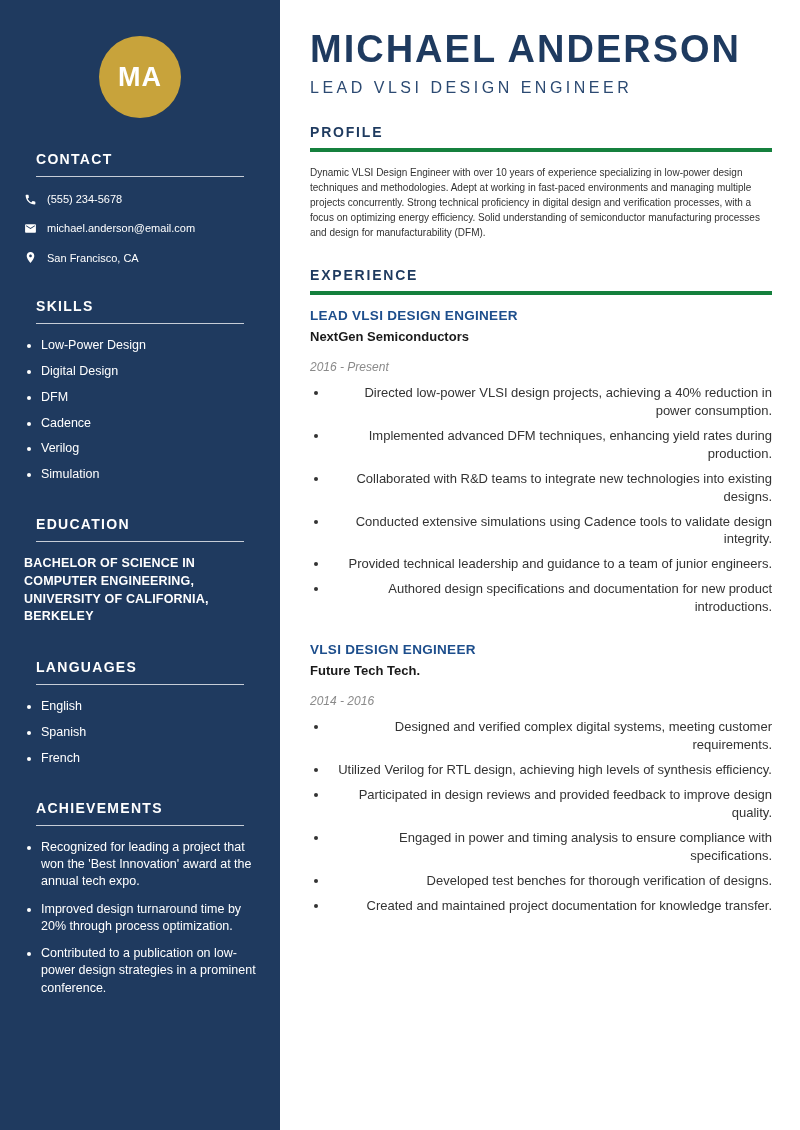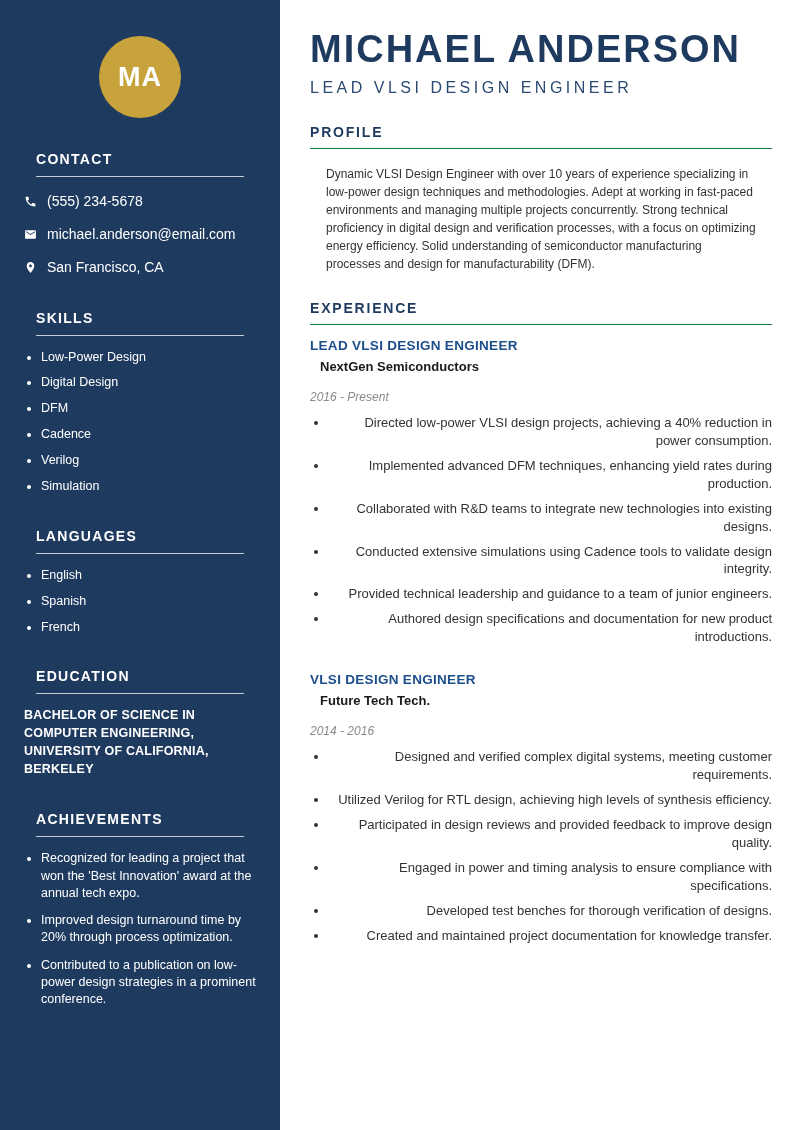--- a/index.html
+++ b/index.html
@@ -27,21 +27,21 @@
     font-size: 27px; font-weight: bold; color: #ffffff; letter-spacing: 1px;
   }
   .side-section { margin-top: 33px; }
   .side-title {
     margin: 12px; font-size: 14px; font-weight: bold;
     letter-spacing: 1.3px; padding-bottom: 9px;
     border-bottom: 1px solid rgba(255,255,255,0.75);
   }
   .contact-item {
     display: flex; align-items: center; gap: 10px;
-    margin-top: 15px; font-size: 14px; line-height: 1.3;
+    margin-top: 15px; font-size: 11px; line-height: 1.3;
   }
   .icon { display: inline-flex; flex: 0 0 auto; }
   .icon svg { width: 13px; height: 13px; fill: #ffffff; display: block; }
   .side-list { margin: 13px 0 0; padding-left: 17px; }
   .side-list li { font-size: 12.5px; line-height: 1.35; margin-bottom: 9px; }
   .edu-text {
     margin-top: 13px; font-size: 12.5px; font-weight: bold;
     line-height: 1.42; letter-spacing: 0.2px;
   }
   .ach-list { margin: 13px 0 0; padding-left: 17px; }
@@ -54,31 +54,31 @@
     color: #1E3A5F; letter-spacing: 2px; line-height: 1.05;
   }
   .headline {
     margin-top: 9px; font-size: 16px; letter-spacing: 3.5px;
     color: #2C4A72; font-weight: 500;
   }
   .main-section { margin-top: 27px; }
   .main-title {
     margin: 0 0 13px 0; color: #1E3A5F; font-size: 14px;
     font-weight: bold; letter-spacing: 1.8px;
-    padding-bottom: 8px; border-bottom: 1px solid #15803d;
+    padding-bottom: 8px; border-bottom: 4px solid #15803d;
   }
   .profile-text {
-    margin: 16px; font-size: 12px; color: #333333; line-height: 1.5;
+    margin: 0; font-size: 10px; color: #333333; line-height: 1.5;
   }
   .job { margin-top: 6px; }
   .job + .job { margin-top: 26px; }
   .job-role {
     color: #1D4E8C; font-size: 13.5px; font-weight: bold; letter-spacing: 0.3px;
   }
-  .job-company { margin-top: 6px; font-size: 13px; font-weight: bold; color: #1a1a1a; margin-left: 10px; }
+  .job-company { margin-top: 6px; font-size: 13px; font-weight: bold; color: #1a1a1a; }
   .job-dates { margin-top: 16px; font-size: 12px; font-style: italic; color: #8A8A8A; }
   .job-bullets { margin: 10px 0 0; padding-left: 19px; text-align: right; }
   .job-bullets li { font-size: 13px; color: #333333; line-height: 1.38; margin-bottom: 7px; }
 </style>
 </head>
 <body>
 
 <div class="page">
 
   <aside class="sidebar">
@@ -124,31 +124,31 @@
         <li>Low-Power Design</li>
         <li>Digital Design</li>
         <li>DFM</li>
         <li>Cadence</li>
         <li>Verilog</li>
         <li>Simulation</li>
       </ul>
     </section>
 
     <section class="side-section">
+      <h2 class="side-title">EDUCATION</h2>
+      <div class="edu-text">BACHELOR OF SCIENCE IN COMPUTER ENGINEERING, UNIVERSITY OF CALIFORNIA, BERKELEY</div>
+    </section>
+
+    <section class="side-section">
       <h2 class="side-title">LANGUAGES</h2>
       <ul class="side-list">
         <li>English</li>
         <li>Spanish</li>
         <li>French</li>
       </ul>
-    </section>
-
-    <section class="side-section">
-      <h2 class="side-title">EDUCATION</h2>
-      <div class="edu-text">BACHELOR OF SCIENCE IN COMPUTER ENGINEERING, UNIVERSITY OF CALIFORNIA, BERKELEY</div>
     </section>
 
     <section class="side-section">
       <h2 class="side-title">ACHIEVEMENTS</h2>
       <ul class="ach-list">
         <li>Recognized for leading a project that won the 'Best Innovation' award at the annual tech expo.</li>
         <li>Improved design turnaround time by 20% through process optimization.</li>
         <li>Contributed to a publication on low-power design strategies in a prominent conference.</li>
       </ul>
     </section>

